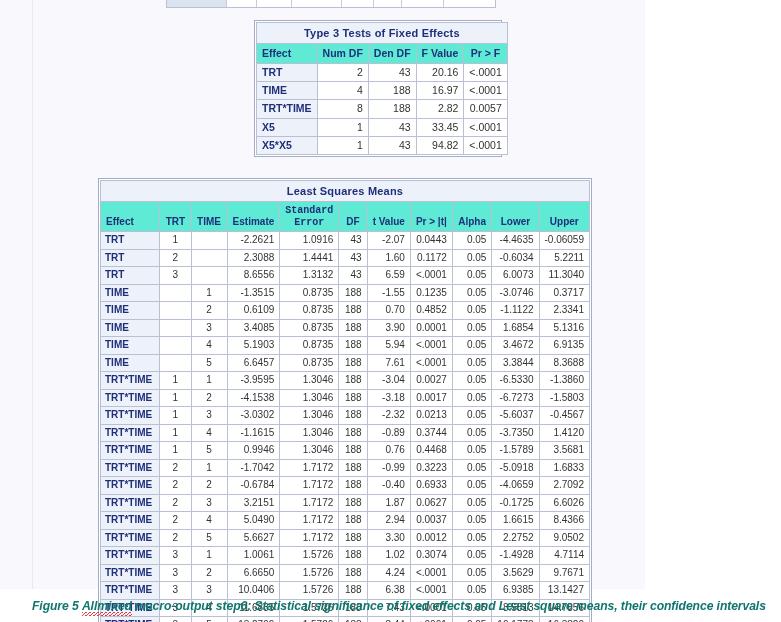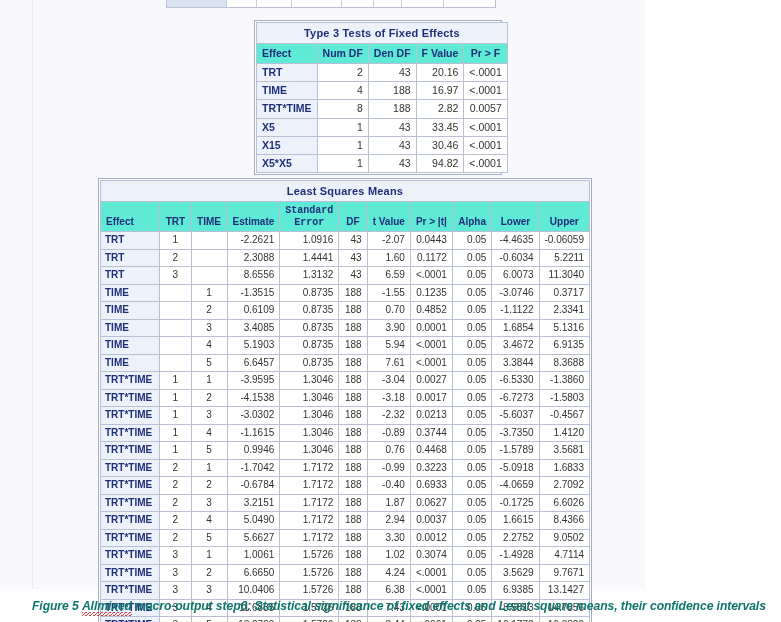--- a/index.html
+++ b/index.html
@@ -225,27 +225,20 @@
           <td class="num">8</td>
           <td class="num">188</td>
           <td class="num">2.82</td>
           <td class="num">0.0057</td>
         </tr>
         <tr>
           <td class="rowhdr">X5</td>
           <td class="num">1</td>
           <td class="num">43</td>
           <td class="num">33.45</td>
-          <td class="num">&lt;.0001</td>
-        </tr>
-        <tr>
-          <td class="rowhdr">X15</td>
-          <td class="num">1</td>
-          <td class="num">43</td>
-          <td class="num">30.46</td>
           <td class="num">&lt;.0001</td>
         </tr>
         <tr>
           <td class="rowhdr">X5*X5</td>
           <td class="num">1</td>
           <td class="num">43</td>
           <td class="num">94.82</td>
           <td class="num">&lt;.0001</td>
         </tr>
       </tbody>

